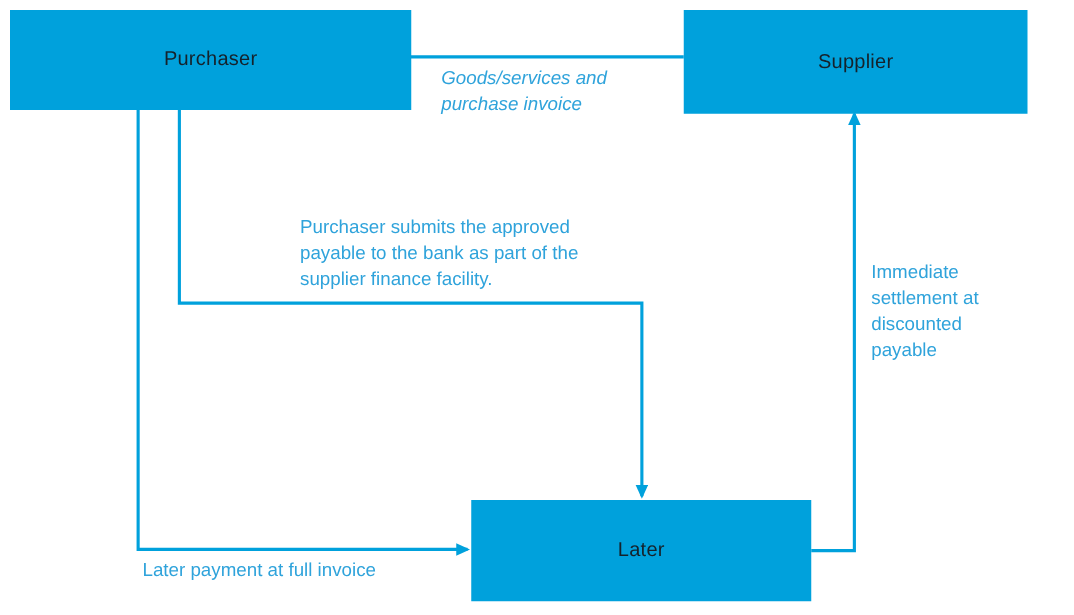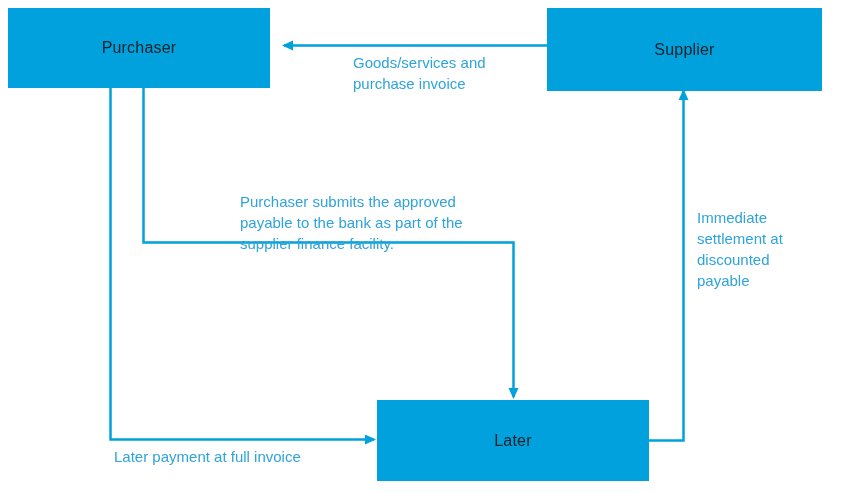--- a/index.html
+++ b/index.html
@@ -35,33 +35,33 @@
     background: var(--node-fill);
     display: flex;
     align-items: center;
     justify-content: center;
   }
   .node-label {
     color: var(--node-text);
     font-size: 16px;
     letter-spacing: 0.2px;
   }
-  .node-purchaser { left: 8px;   top: 8px;   width: 262px; height: 80px; }
+  .node-purchaser { left: 8px;   top: 8px;   width: 321px; height: 80px; }
   .node-supplier  { left: 547px; top: 8px;   width: 275px; height: 83px; }
   .node-bank      { left: 377px; top: 400px; width: 272px; height: 81px; }
   .edge-label {
     position: absolute;
     color: var(--label-text);
     font-size: 15px;
     line-height: 21px;
     white-space: nowrap;
   }
   .edge-label span { display: block; }
-  .label-goods     { left: 353px; top: 52px;  }
-  .label-submits   { left: 240px; top: 171px; margin-top: 20px; }
+  .label-goods     { left: 353px; top: 52px; font-style: italic;  }
+  .label-submits   { left: 240px; top: 171px; }
   .label-immediate { left: 697px; top: 207px; }
   .label-later     { left: 114px; top: 446px; }
 </style>
 </head>
 <body>
 
 <div class="canvas">
 
   <svg class="connector-layer" viewBox="0 0 859 492" xmlns="http://www.w3.org/2000/svg">
     <defs>

